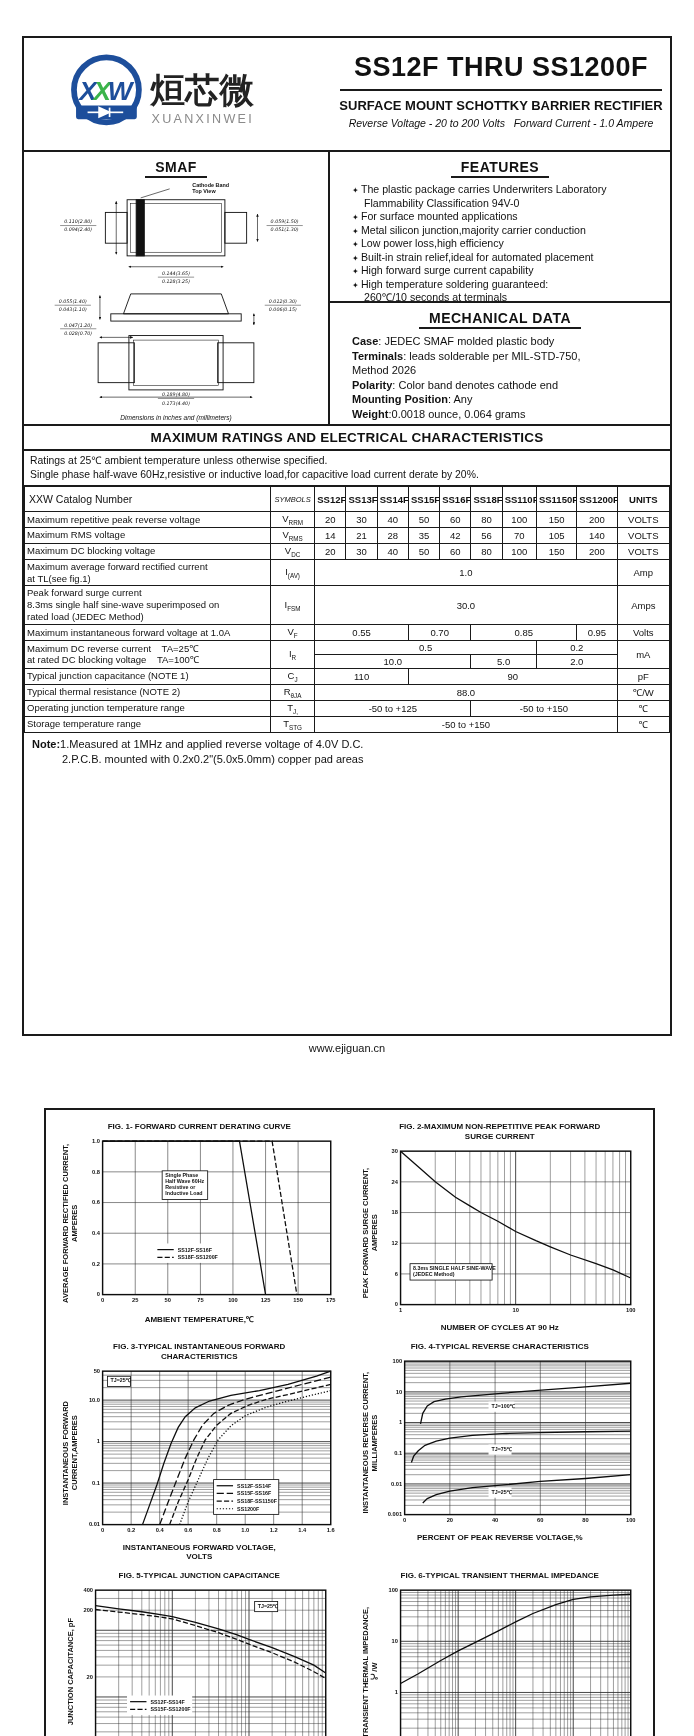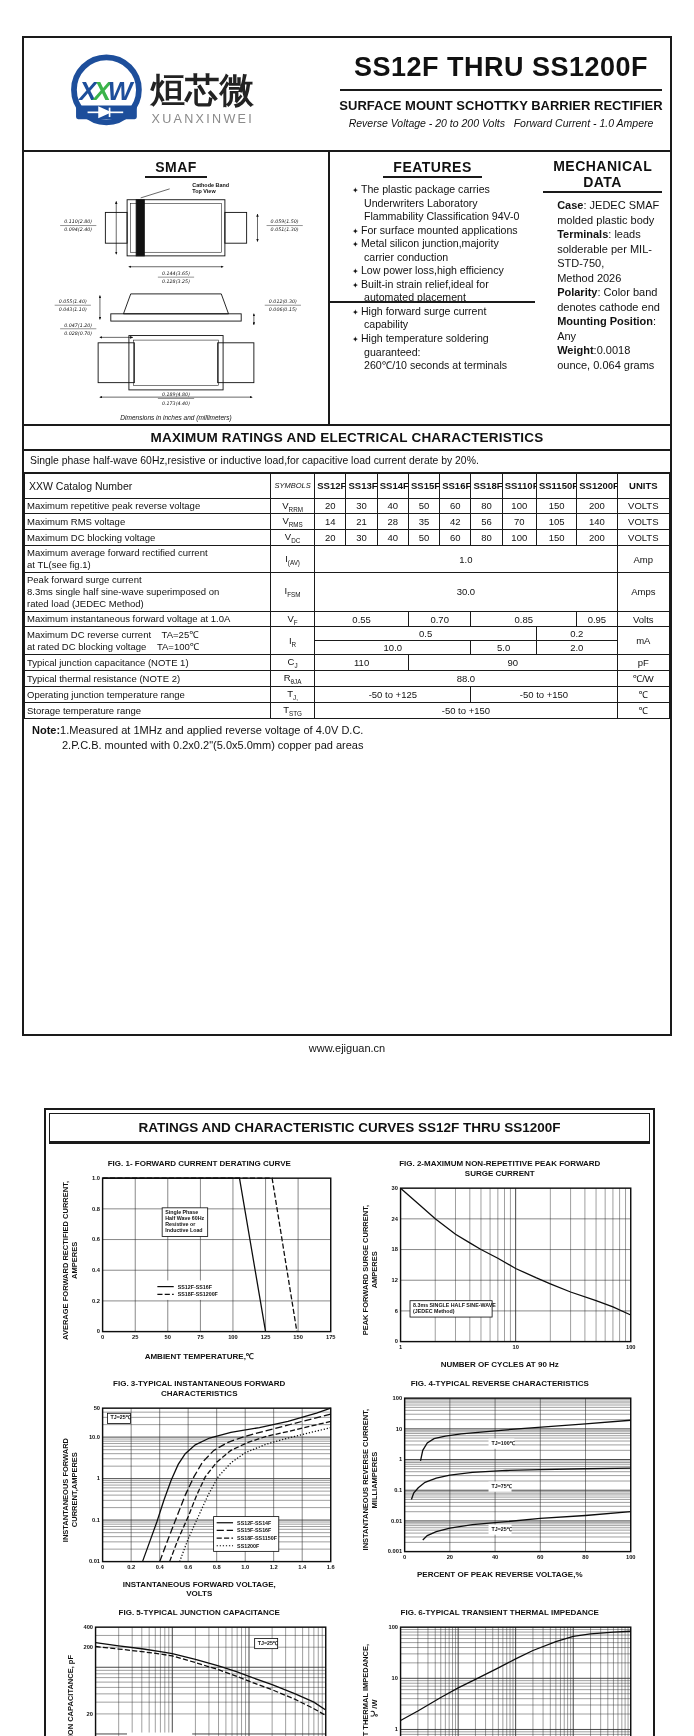--- a/index.html
+++ b/index.html
@@ -10,21 +10,21 @@
   .p1-header{display:flex;border-bottom:2px solid #1a1a1a;height:112px;}
   .logo-wrap{width:312px;display:flex;align-items:center;padding-left:16px;box-sizing:border-box;}
   .title-wrap{flex:1;text-align:center;padding:10px 4px 0 0;}
   .doc-title{font-size:27px;font-weight:bold;letter-spacing:.5px;margin-top:4px;}
   .title-rule{border:none;border-top:2px solid #1a1a1a;margin:6px 4px 7px 4px;}
   .doc-subtitle{font-size:13px;font-weight:bold;}
   .doc-tagline{font-size:10.5px;font-style:italic;margin-top:4px;}
   
   .p1-mid{display:flex;border-bottom:2px solid #1a1a1a;height:272px;}
   .pkg-col{width:306px;border-right:2px solid #1a1a1a;box-sizing:border-box;text-align:center;padding-top:6px;}
-  .right-col{flex:1;display:flex;}
+  .right-col{flex:1;display:flex;flex-direction:column;}
   .sechead{display:inline-block;font-weight:bold;font-size:14px;border-bottom:2px solid #1a1a1a;padding:0 10px 1px 10px;letter-spacing:.5px;}
   .features{border-bottom:2px solid #1a1a1a;padding:6px 8px 4px 8px;height:151px;box-sizing:border-box;text-align:center;}
   .features ul{margin:5px 0 0 0;padding:0 0 0 14px;list-style:none;text-align:left;}
   .features li{font-size:10.6px;line-height:1.28;padding-left:12px;text-indent:-12px;}
   .features li::before{content:attr(data-bullet) " ";font-size:8px;}
   .mech{padding:6px 8px 0 8px;text-align:center;}
   .mech-rows{margin-top:5px;text-align:left;padding-left:14px;font-size:11px;line-height:1.32;}
   .mrow{white-space:pre-line;}
   .mrow b{font-weight:bold;}
   .pkg-note{font-size:6.5px;font-style:italic;margin-top:2px;}
@@ -196,20 +196,21 @@
             <div class="mrow"><b>Polarity</b><span>: Color band denotes cathode end</span></div>
             <div class="mrow"><b>Mounting Position</b><span>: Any</span></div>
             <div class="mrow"><b>Weight</b><span>:0.0018 ounce, 0.064 grams</span></div>
           </div>
       </div>
     </div>
   </div>
 
   <div class="ratings-bar">MAXIMUM RATINGS AND ELECTRICAL CHARACTERISTICS</div>
   <div class="ratings-intro">
+    <div>Ratings at 25℃ ambient temperature unless otherwise specified.</div>
     <div>Single phase half-wave 60Hz,resistive or inductive load,for capacitive load current derate by 20%.</div>
   </div>
 
   <table class="ratings">
       <colgroup>
         <col style="width:244px">
         <col style="width:44px">
         <col style="width:31px">
         <col style="width:31px">
         <col style="width:31px">
@@ -343,21 +344,20 @@
   <div class="notes">
     <div><b>Note:</b><span>1.Measured at 1MHz and applied reverse voltage of 4.0V D.C.</span></div>
     <div class="n2">2.P.C.B. mounted with 0.2x0.2"(5.0x5.0mm) copper pad areas</div>
   </div>
 
   <div class="spacer"></div>
 </div>
 <div class="site-footer">www.ejiguan.cn</div>
 
 <div class="page" id="page2">
-  <div class="p2-titlebar">RATINGS AND CHARACTERISTIC CURVES SS12F THRU SS1200F</div>
 
   <div class="fig-grid">
     <div class="fig">
       <div class="fig-title">FIG. 1- FORWARD CURRENT DERATING CURVE</div>
       <div class="fig-body">
           <div class="fig-ylabel">AVERAGE FORWARD RECTIFIED CURRENT,
 AMPERES</div>
           <svg class="fig-svg" viewBox="0 0 252 174">
             <line x1="53.9" y1="7.0" x2="53.9" y2="157.0" stroke="#2c2c2c" stroke-width="0.55"></line>
             <line x1="85.7" y1="7.0" x2="85.7" y2="157.0" stroke="#2c2c2c" stroke-width="0.55"></line>

